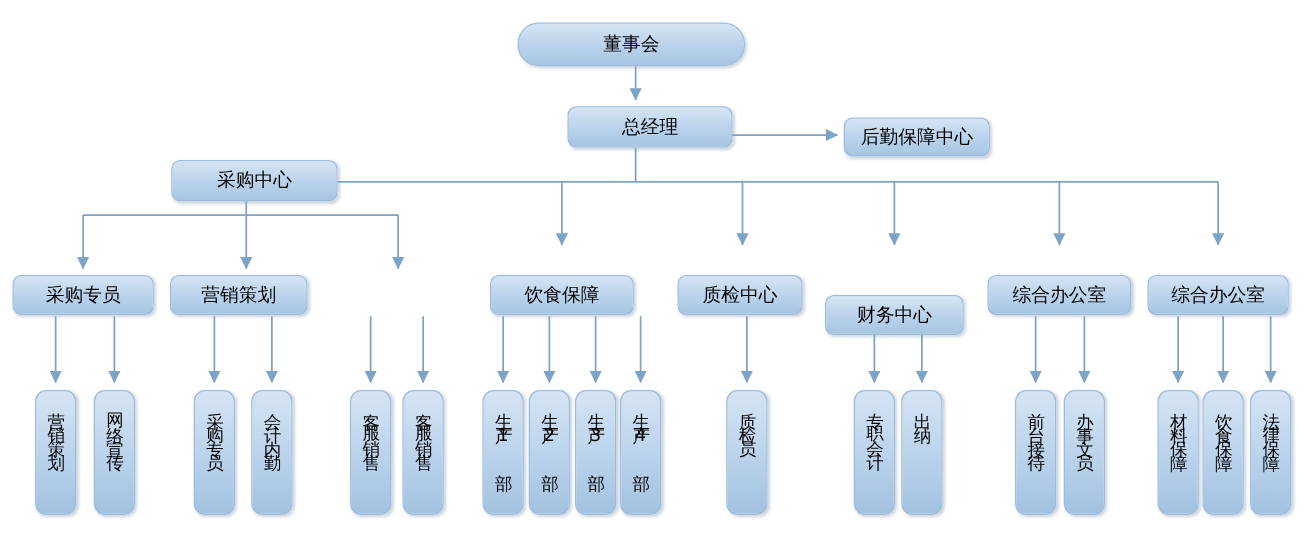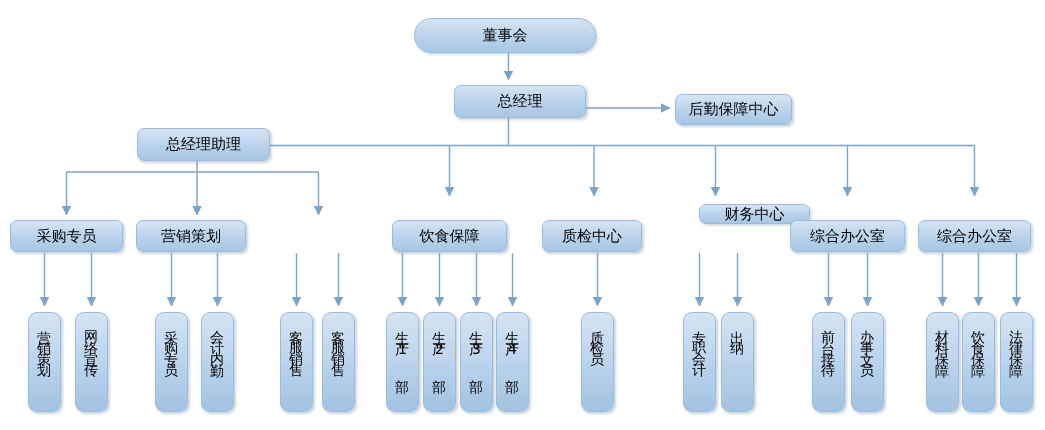--- a/index.html
+++ b/index.html
@@ -85,36 +85,36 @@
   <div class="node" style="left:414px; top:18px; width:182px; height:35px;border-radius:17px;">
     <span class="lbl">董事会</span>
   </div>
   <div class="node" style="left:443px; top:85px; width:132px; height:33px;margin-left:11px;">
     <span class="lbl">总经理</span>
   </div>
   <div class="node" style="left:675px; top:94px; width:117px; height:31px;">
     <span class="lbl">后勤保障中心</span>
   </div>
   <div class="node" style="left:137px; top:128px; width:133px; height:33px;">
-    <span class="lbl">总经理助理</span>
+    <span class="lbl">采购中心</span>
   </div>
 
   <div class="node" style="left:10px;  top:220px; width:113px; height:32px;">
     <span class="lbl">采购专员</span>
   </div>
   <div class="node" style="left:136px; top:220px; width:110px; height:32px;">
     <span class="lbl">营销策划</span>
   </div>
   <div class="node" style="left:392px; top:220px; width:115px; height:32px;">
     <span class="lbl">饮食保障</span>
   </div>
   <div class="node" style="left:542px; top:220px; width:100px; height:32px;">
     <span class="lbl">质检中心</span>
   </div>
-  <div class="node" style="left:660px; top:204px; width:111px; height:20px;margin-left:39px;">
+  <div class="node" style="left:660px; top:236px; width:111px; height:32px;">
     <span class="lbl">财务中心</span>
   </div>
   <div class="node" style="left:790px; top:220px; width:115px; height:32px;">
     <span class="lbl">综合办公室</span>
   </div>
   <div class="node" style="left:918px; top:220px; width:113px; height:32px;">
     <span class="lbl">综合办公室</span>
   </div>
 
   <div class="vnode" style="left:28px;">

